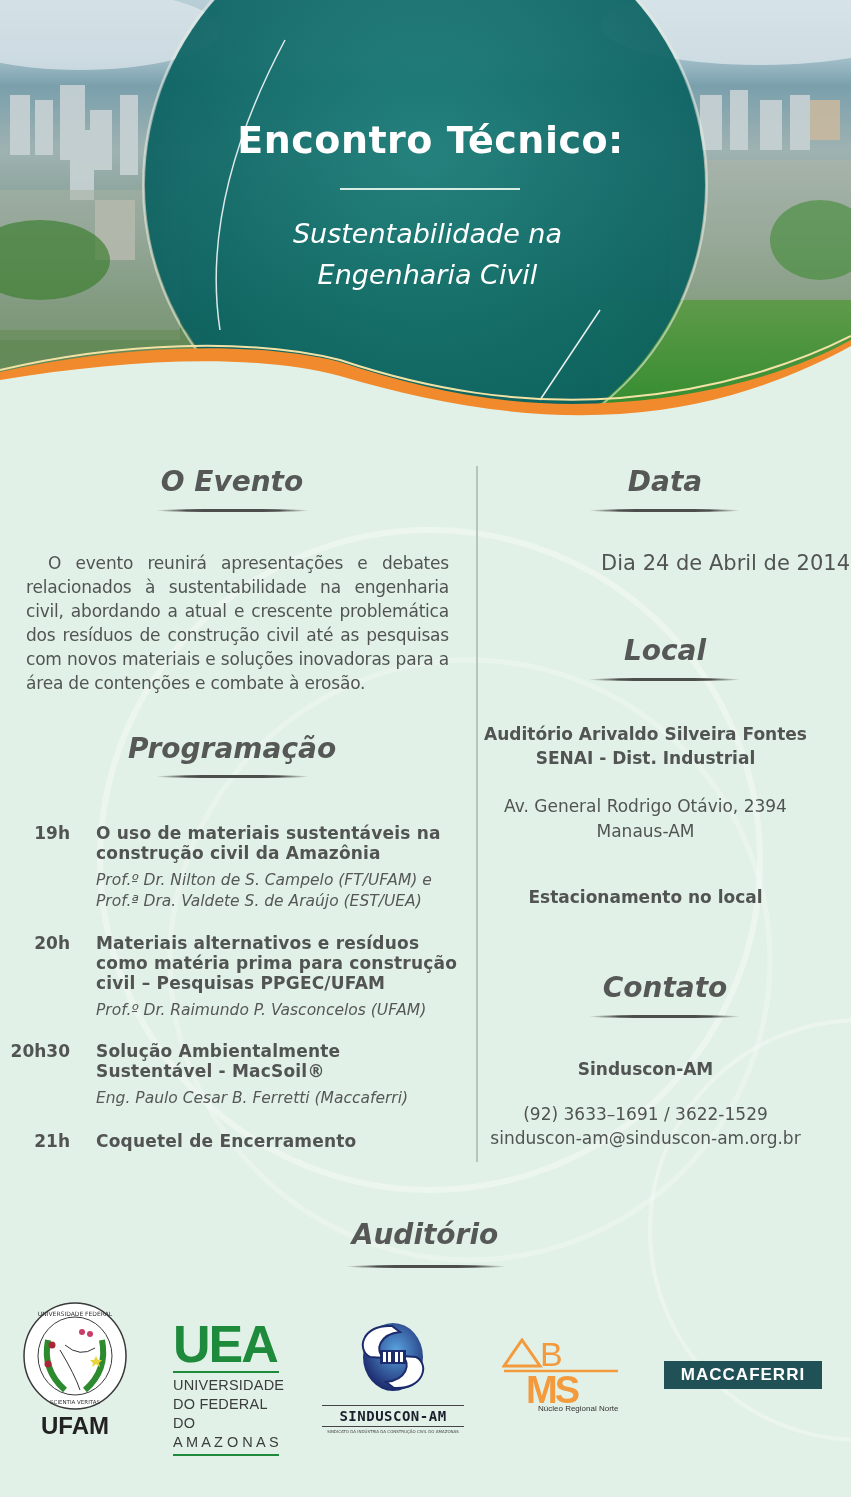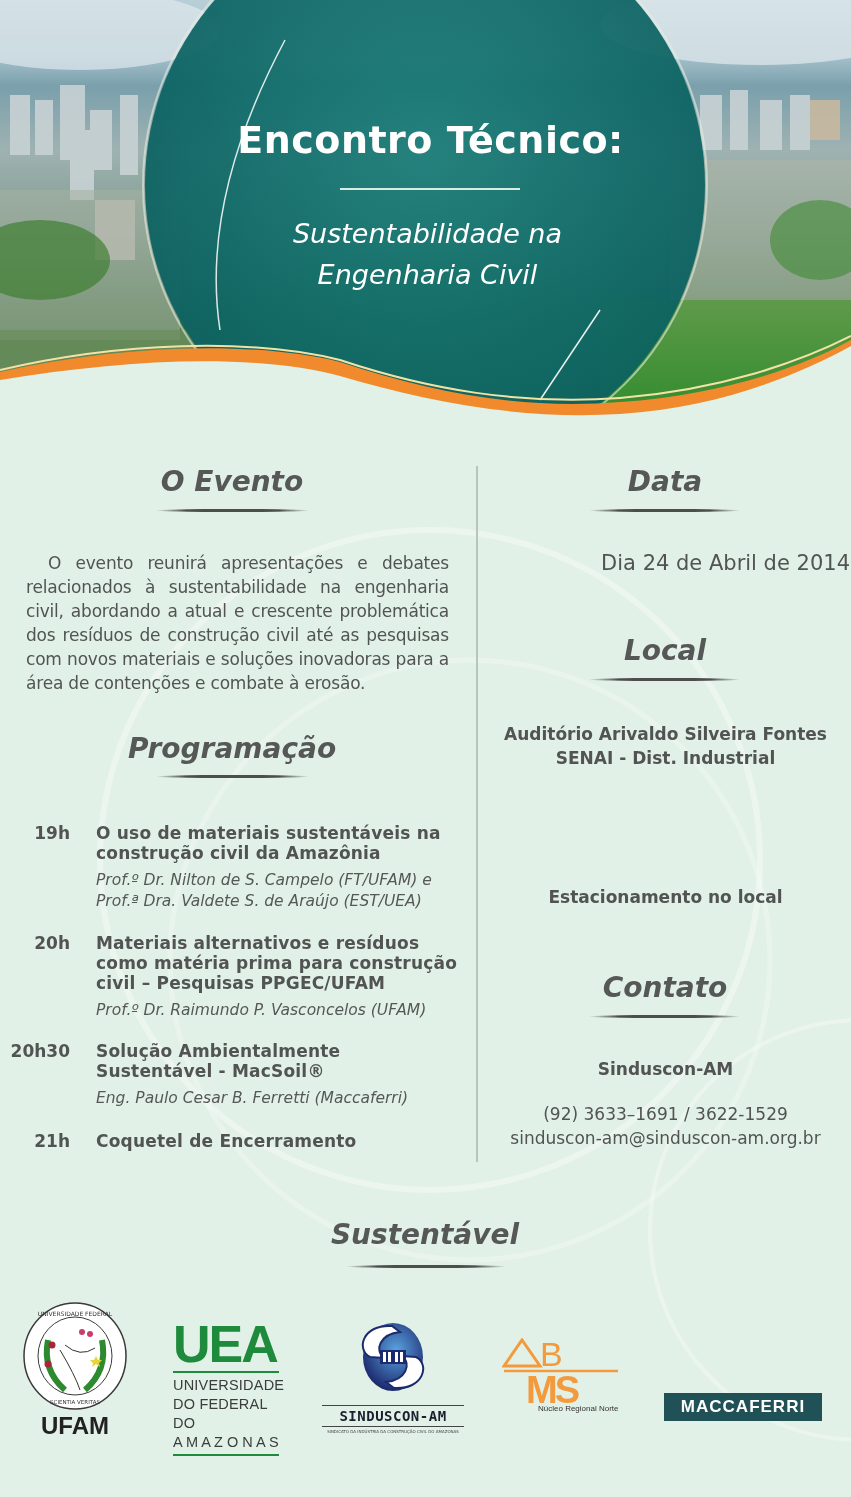--- a/index.html
+++ b/index.html
@@ -55,32 +55,32 @@
   .prog .title {
     position: absolute; left: 96px; top: 0; width: 370px;
     font-weight: bold; font-size: 17px; line-height: 20px; color: #515452; letter-spacing: 0.2px;
   }
   .prog .who {
     position: absolute; left: 96px; width: 370px;
     font-style: italic; font-size: 15.5px; line-height: 21px; color: #555856;
   }
 
   .rtext {
-    position: absolute; left: 480px; width: 371px; text-align: center; color: #515452;
+    position: absolute; left: 460px; width: 371px; text-align: center; color: #515452;
   }
   .bold { font-weight: bold; }
 
   
   .logo { position: absolute; }
   .uea-big { font-family: "Liberation Sans", sans-serif; font-weight: bold; font-size: 52px; color: #1e8a3c; letter-spacing: -2px; line-height: 44px; }
   .uea-small { font-family: "Liberation Sans", sans-serif; font-size: 14.5px; color: #3b3d3b; line-height: 19px; letter-spacing: 0.2px; }
   .maccaferri {
     position: absolute; left: 664px; top: 1361px; width: 158px; height: 28px;
     background: #1f5157; color: #fff; font-family: "Liberation Sans", sans-serif; font-weight: bold;
-    font-size: 17px; text-align: center; line-height: 28px; letter-spacing: 1px; margin-top: 32px;
+    font-size: 17px; text-align: center; line-height: 28px; letter-spacing: 1px;
   }
 </style>
 </head>
 <body>
 
 <svg class="bg-arcs" width="851" height="1497">
   <circle cx="430" cy="860" r="330" fill="none" stroke="#ffffff" stroke-opacity="0.35" stroke-width="6"></circle>
   <circle cx="470" cy="960" r="300" fill="none" stroke="#ffffff" stroke-opacity="0.25" stroke-width="5"></circle>
   <circle cx="860" cy="1230" r="210" fill="none" stroke="#ffffff" stroke-opacity="0.3" stroke-width="4"></circle>
 </svg>
@@ -191,31 +191,33 @@
 <div class="rtext" style="left:480px; width:370px; top:551px; font-size:21px;text-align:right;">Dia 24 de Abril de 2014</div>
 
 <div class="sec-head" style="left:565px; top:634px; width:200px;">Local</div>
 <div class="sec-rule" style="left:588px; top:678px; width:153px;"></div>
 
 <div class="rtext bold" style="top:722px; font-size:17px; line-height:24px;">
   <div>Auditório Arivaldo Silveira Fontes</div>
   <div>SENAI - Dist. Industrial</div>
 </div>
 <div class="rtext" style="top:794px; font-size:17px; line-height:24.5px;">
+  <div>Av. General Rodrigo Otávio, 2394</div>
+  <div>Manaus-AM</div>
 </div>
 <div class="rtext bold" style="top:887px; font-size:17px;">Estacionamento no local</div>
 
 <div class="sec-head" style="left:565px; top:971px; width:200px;">Contato</div>
 <div class="sec-rule" style="left:588px; top:1015px; width:153px;"></div>
 
 <div class="rtext bold" style="top:1059px; font-size:17px;">Sinduscon-AM</div>
 <div class="rtext" style="top:1104px; font-size:17px;">(92) 3633–1691 / 3622-1529</div>
 <div class="rtext" style="top:1128px; font-size:17px;">sinduscon-am@sinduscon-am.org.br</div>
 
-<div class="sec-head" style="left:325px; top:1218px; width:200px;">Sustentável</div>
+<div class="sec-head" style="left:325px; top:1218px; width:200px;">Auditório</div>
 <div class="sec-rule" style="left:345px; top:1265px; width:162px;"></div>
 
 <div class="logo" style="left:20px; top:1300px; width:110px; height:145px;">
   <svg width="110" height="112">
     <ellipse cx="55" cy="56" rx="51" ry="53" fill="#ffffff" stroke="#3a3a3a" stroke-width="1.5"></ellipse>
     <ellipse cx="55" cy="56" rx="37" ry="39" fill="#ffffff" stroke="#3a3a3a" stroke-width="1"></ellipse>
     <path d="M 28 40 Q 22 70 45 90" fill="none" stroke="#2e8a2e" stroke-width="6"></path>
     <path d="M 82 40 Q 88 70 65 90" fill="none" stroke="#2e8a2e" stroke-width="6"></path>
     <circle cx="32" cy="45" r="3.5" fill="#a8263a"></circle>
     <circle cx="28" cy="64" r="3.5" fill="#a8263a"></circle>

